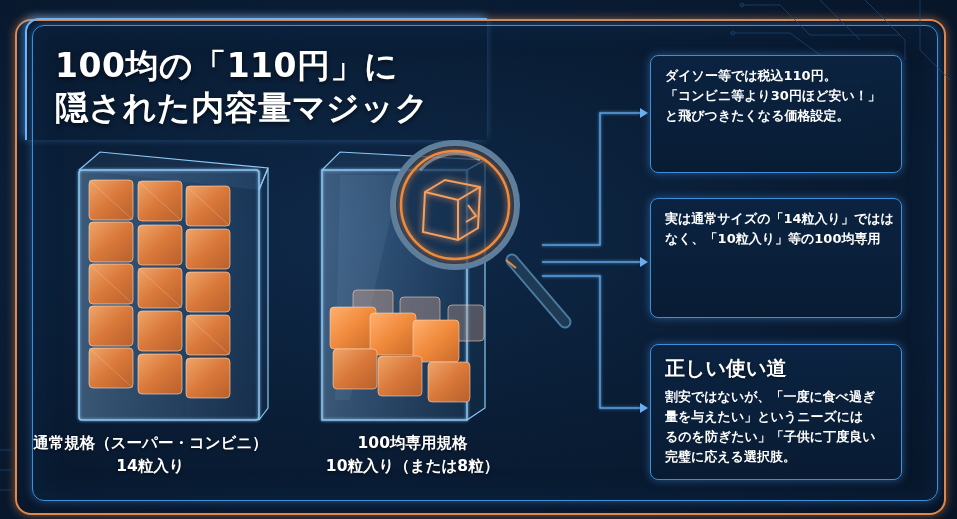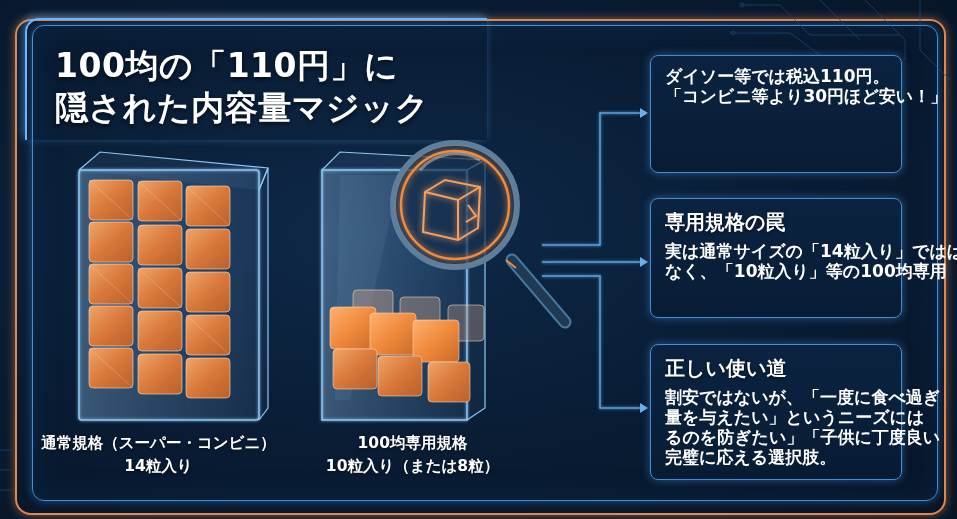--- a/index.html
+++ b/index.html
@@ -29,31 +29,31 @@
     position:absolute; left:55px; top:45px; margin:0;
     font-size:33px; line-height:42px; font-weight:bold; letter-spacing:0.5px;
     text-shadow: 0 2px 4px rgba(0,0,0,0.6);
   }
   .title span { display:block; }
   .caption {
     position:absolute; text-align:center; font-weight:bold; font-size:15.5px; line-height:23px;
     text-shadow: 0 1px 3px rgba(0,0,0,0.6);
   }
   .caption span { display:block; }
-  .cap-left { left:36px; width:245px; top:432px; }
+  .cap-left { left:28px; width:245px; top:432px; }
   .cap-right { left:300px; width:225px; top:432px; }
   .card {
     position:absolute; left:650px; width:252px;
     border:1.5px solid #3f8fd8; border-radius:8px;
     background: linear-gradient(180deg, rgba(12,36,66,0.92), rgba(9,28,52,0.92));
     box-shadow: 0 0 8px rgba(70,150,230,0.5);
     padding:10px 12px 10px 14px; box-sizing:border-box;
   }
   .card h2 { margin:0 0 6px 0; font-size:20px; line-height:26px; font-weight:bold; text-shadow:0 1px 3px rgba(0,0,0,0.6); }
-  .card p { margin:0; font-size:17px; line-height:20px; font-weight:bold; }
+  .card p { margin:0; font-size:13px; line-height:20px; font-weight:bold; }
   .card p span { display:block; white-space:nowrap; }
   .card1 { top:55px; height:118px; }
   .card2 { top:198px; height:120px; }
   .card3 { top:344px; height:136px; }
   .illus { position:absolute; left:0; top:0; }
 </style>
 </head>
 <body>
 
 <div class="frame-outer"></div>
@@ -198,25 +198,25 @@
 </div>
 <div class="caption cap-right">
   <span>100均専用規格</span>
   <span>10粒入り（または8粒）</span>
 </div>
 
 <div class="card card1">
   <p>
     <span>ダイソー等では税込110円。</span>
     <span>「コンビニ等より30円ほど安い！」</span>
+    <span>と飛びつきたくなる価格設定。</span>
   </p>
 </div>
 
 <div class="card card2">
-  <h2>専用規格の罠</h2>
   <p>
     <span>実は通常サイズの「14粒入り」ではは</span>
     <span>なく、「10粒入り」等の100均専用</span>
   </p>
 </div>
 
 <div class="card card3">
   <h2>正しい使い道</h2>
   <p>
     <span>割安ではないが、「一度に食べ過ぎ</span>

